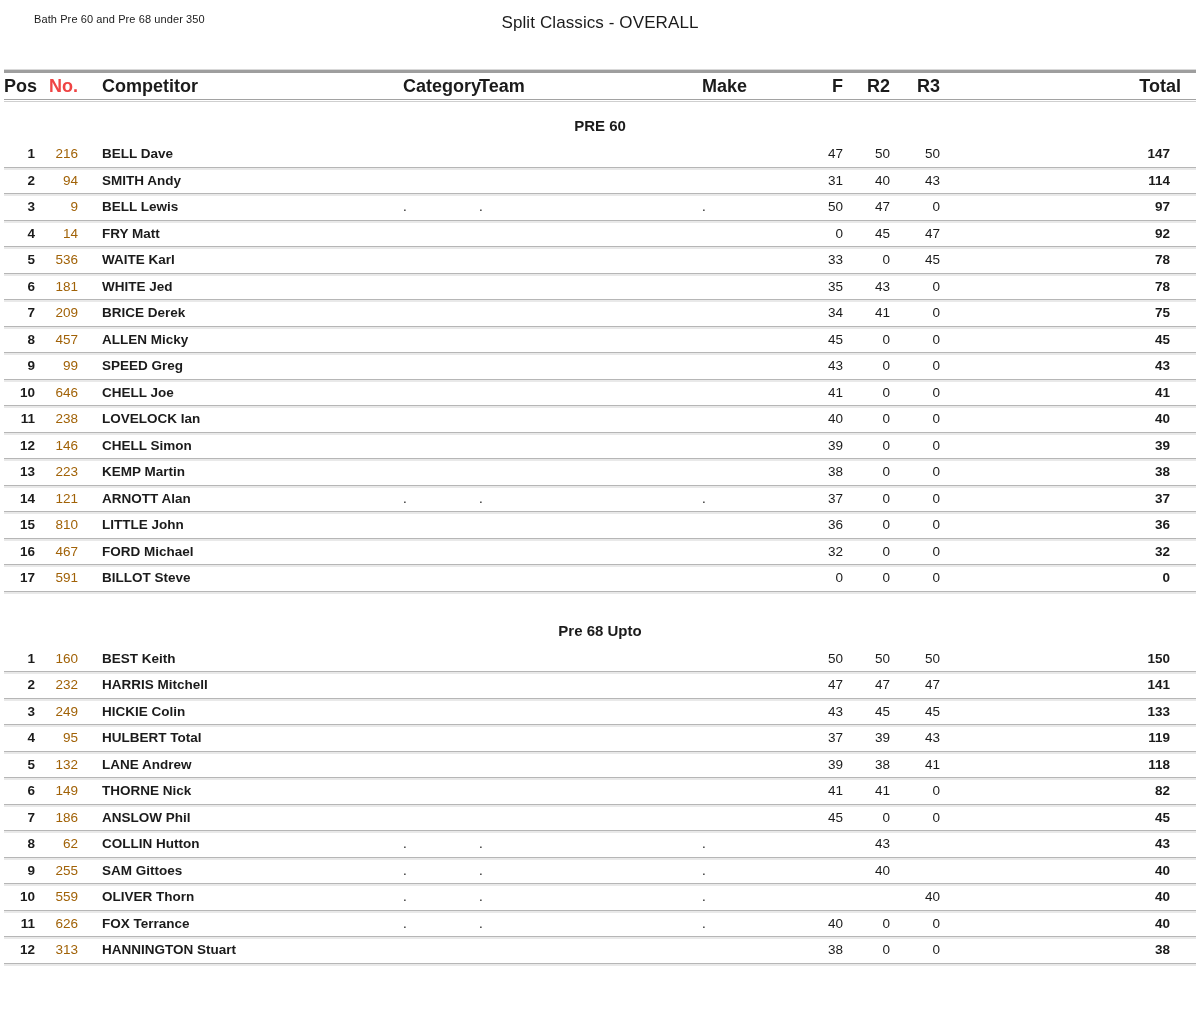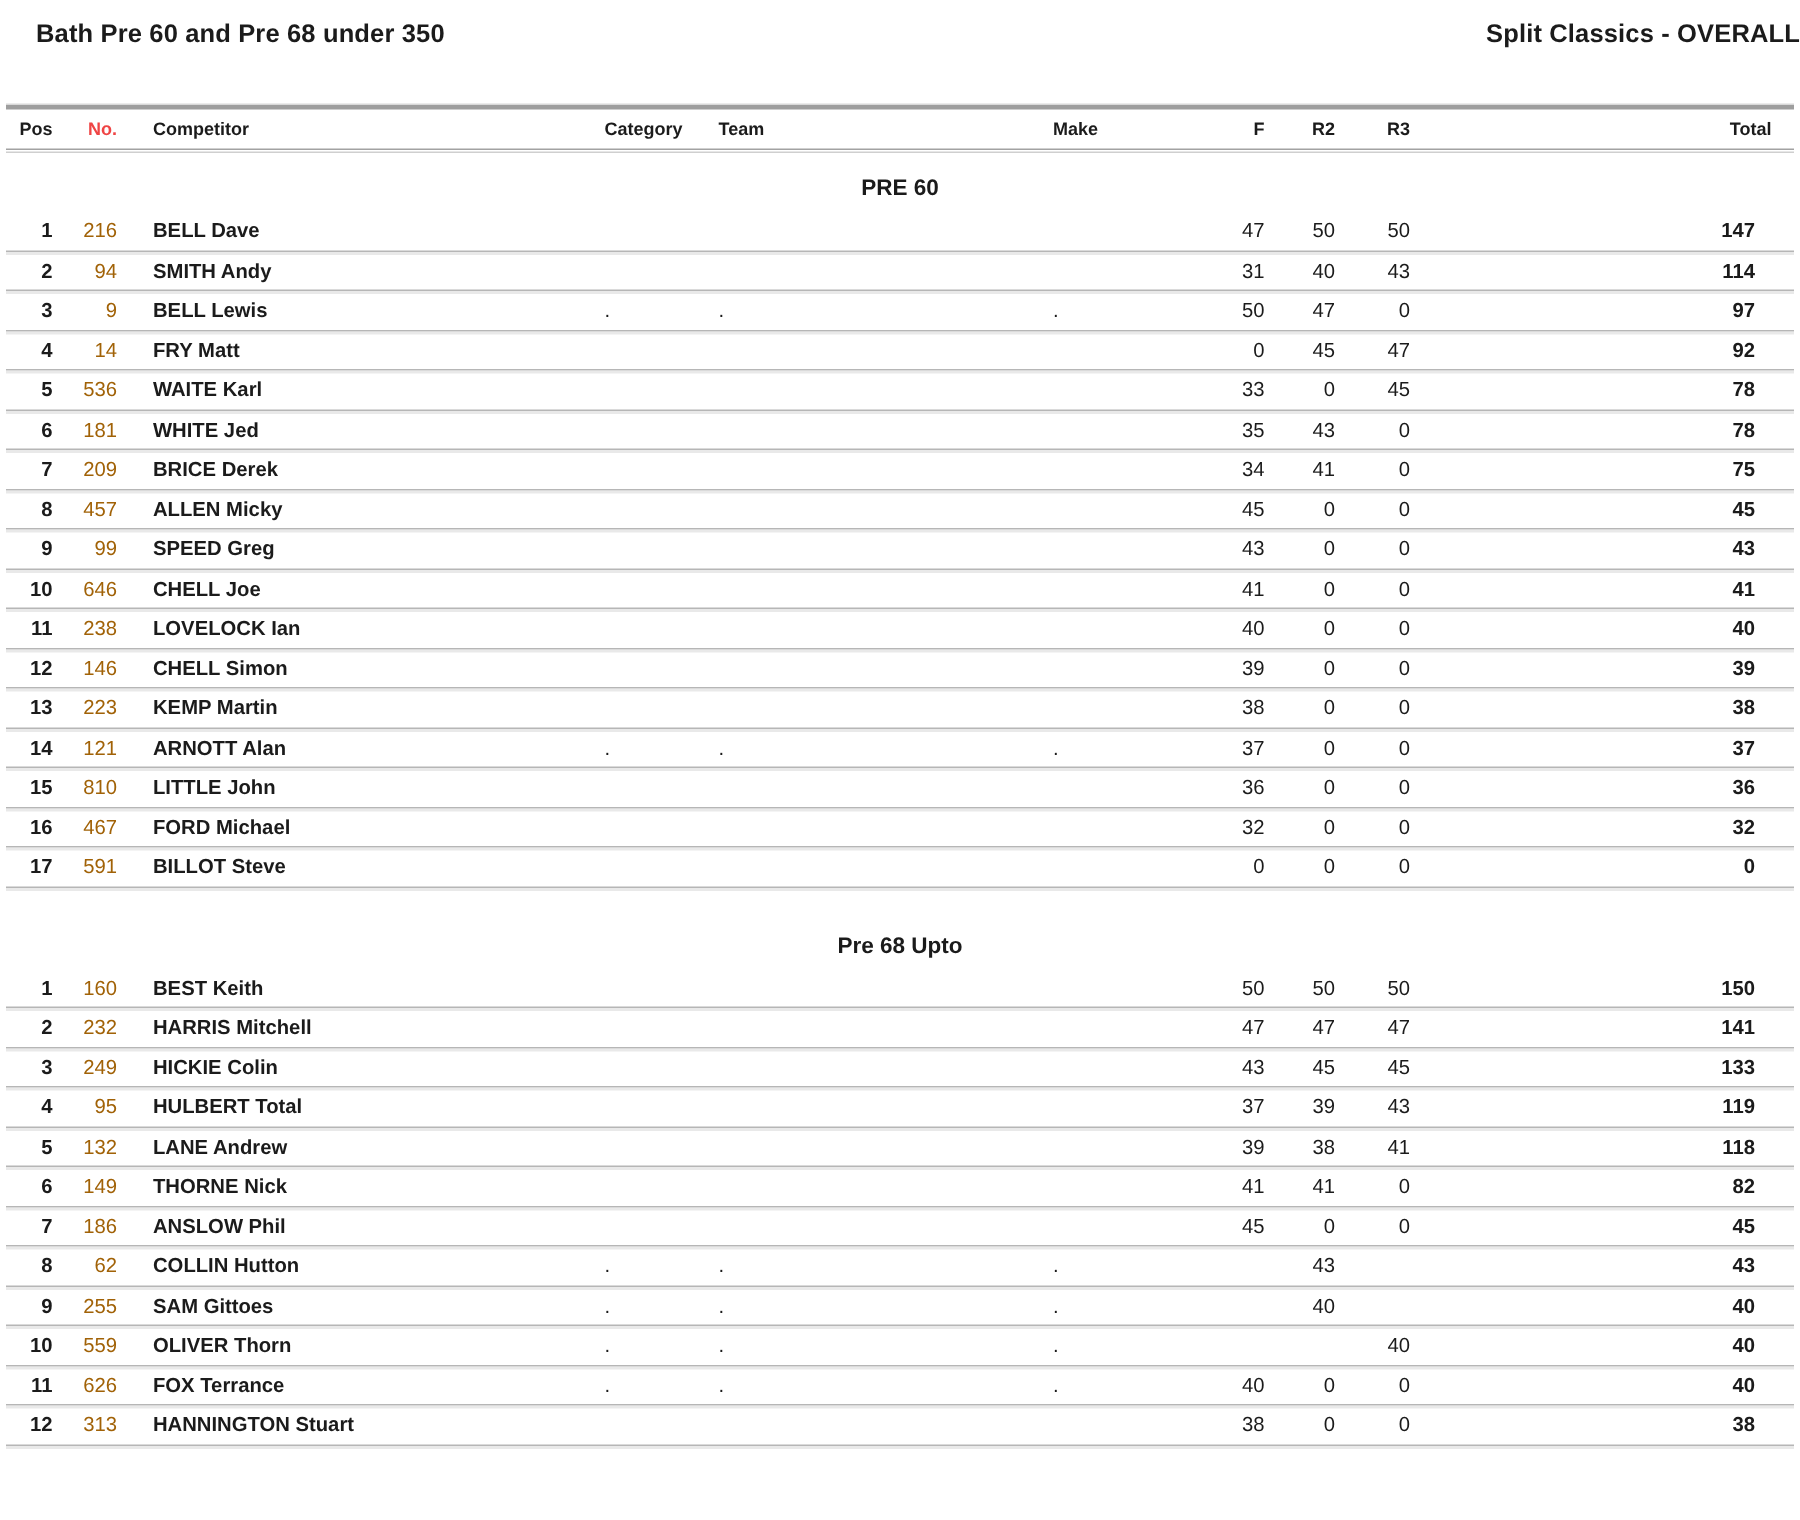--- a/index.html
+++ b/index.html
@@ -4,36 +4,36 @@
 <style>
   * { margin:0; padding:0; box-sizing:border-box; }
   html,body { background:#ffffff; }
   .page {
     width:1200px; height:1013px; background:#ffffff;
     font-family:"Liberation Sans", sans-serif;
     color:#1b1b1b; overflow:hidden; position:relative;
   }
   .doc-header { height:69px; position:relative; }
   .title-left {
-    position:absolute; left:24px; top:13px;
-    font-size:17px; font-weight:bold; letter-spacing:.1px;
+    position:absolute; left:34px; top:13px;
+    font-size:11px; font-weight:normal; letter-spacing:.1px;
   }
   .title-center {
-    position:absolute; left:0; right:0; top:13px; text-align:right;
-    font-size:17px; font-weight:bold; letter-spacing:.1px;
+    position:absolute; left:0; right:0; top:13px; text-align:center;
+    font-size:17px; font-weight:normal; letter-spacing:.1px;
   }
   .table { margin:0 4px; }
   .rule-top { height:1px; border-top:1px solid #d9d9d9; border-bottom:3px solid #9e9e9e; }
   .rule-mid { height:3px; border-top:1px solid #a2a2a2; border-bottom:1px solid #cfcfcf; }
   .row {
     display:grid;
     grid-template-columns:31px 43px 309px 76px 223px 49px 108px 47px 50px 256px;
     align-items:center;
   }
-  .col-header { height:26px; font-size:12px; font-weight:bold; }
+  .col-header { height:26px; font-size:18px; font-weight:bold; }
   .data-row {
     height:26.5px; font-size:13.5px;
     border-bottom:1px solid #b6b6b6;
     box-shadow:0 2px 0 0 #e9e9e9;
   }
   .c-pos   { text-align:right; font-weight:bold; }
   .c-no    { text-align:right; color:#a16207; }
   .c-comp  { padding-left:24px; font-weight:bold; white-space:nowrap; }
   .c-cat, .c-team, .c-make { padding-left:16px; }
   .c-f, .c-r2, .c-r3 { text-align:right; }

